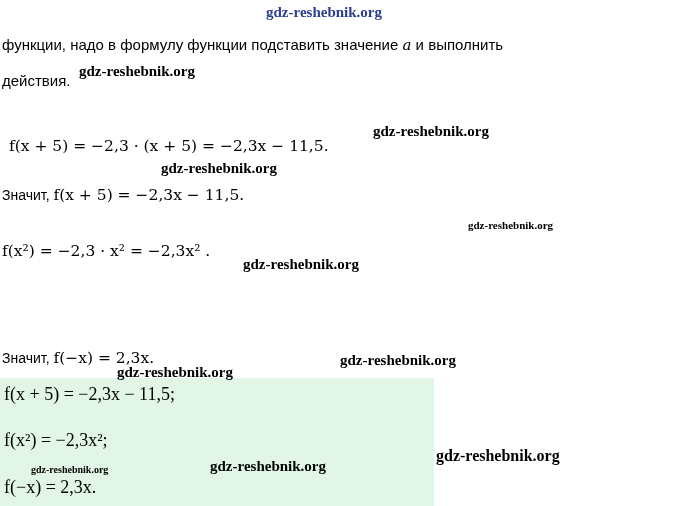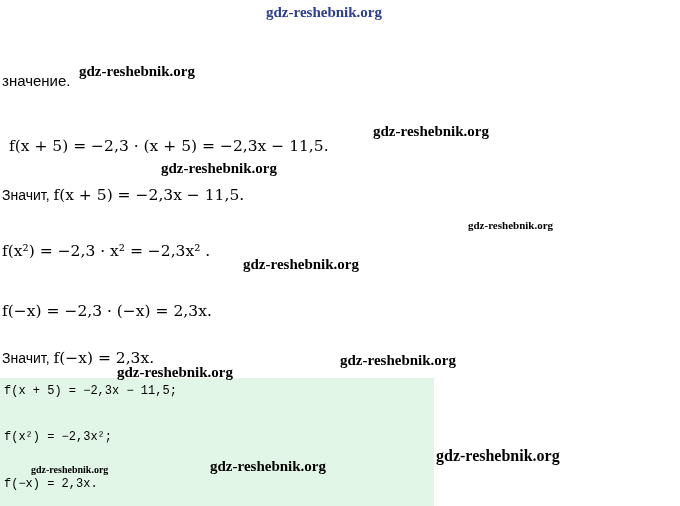--- a/index.html
+++ b/index.html
@@ -80,46 +80,46 @@
     position: absolute;
     left: 0;
     top: 378px;
     width: 434px;
     height: 128px;
     background: #e1f6e6;
     z-index: 1;
   }
   .ans-line {
     position: absolute;
-    font-family: Liberation Mono, monospace;
-    font-size: 12px;
+    font-family: Liberation Serif, serif;
+    font-size: 18px;
     white-space: nowrap;
     z-index: 3;
   }
   .a1 { left: 4px; top: 384px; }
   .a2 { left: 4px; top: 430px; }
   .a3 { left: 4px; top: 477px; }
 </style>
 </head>
 <body>
 
 <div class="page">
 
   <div class="wm wm-top">gdz-reshebnik.org</div>
 
-  <div class="line intro-2">значение.</div>
+  <div class="line intro-1"><span>функции, надо в формулу функции подставить значение </span><i class="v">a</i><span> и выполнить</span></div>
+  <div class="line intro-2">действия.</div>
 
   <div class="math m1">f(x + 5) = −2,3 · (x + 5) = −2,3x − 11,5.</div>
 
   <div class="math m2"><span class="znach">Значит, </span><span>f(x + 5) = −2,3x − 11,5.</span></div>
 
   <div class="math m3">f(x²) = −2,3 · x² = −2,3x² .</div>
 
 
-  <div class="math m5">f(−x) = −2,3 · (−x) = 2,3x.</div>
 
   <div class="math m6"><span class="znach">Значит, </span><span>f(−x) = 2,3x.</span></div>
 
   <div class="answer-box"></div>
   <div class="ans-line a1">f(x + 5) = −2,3x − 11,5;</div>
   <div class="ans-line a2">f(x²) = −2,3x²;</div>
   <div class="ans-line a3">f(−x) = 2,3x.</div>
 
   <div class="wm wm-1">gdz-reshebnik.org</div>
   <div class="wm wm-2">gdz-reshebnik.org</div>

